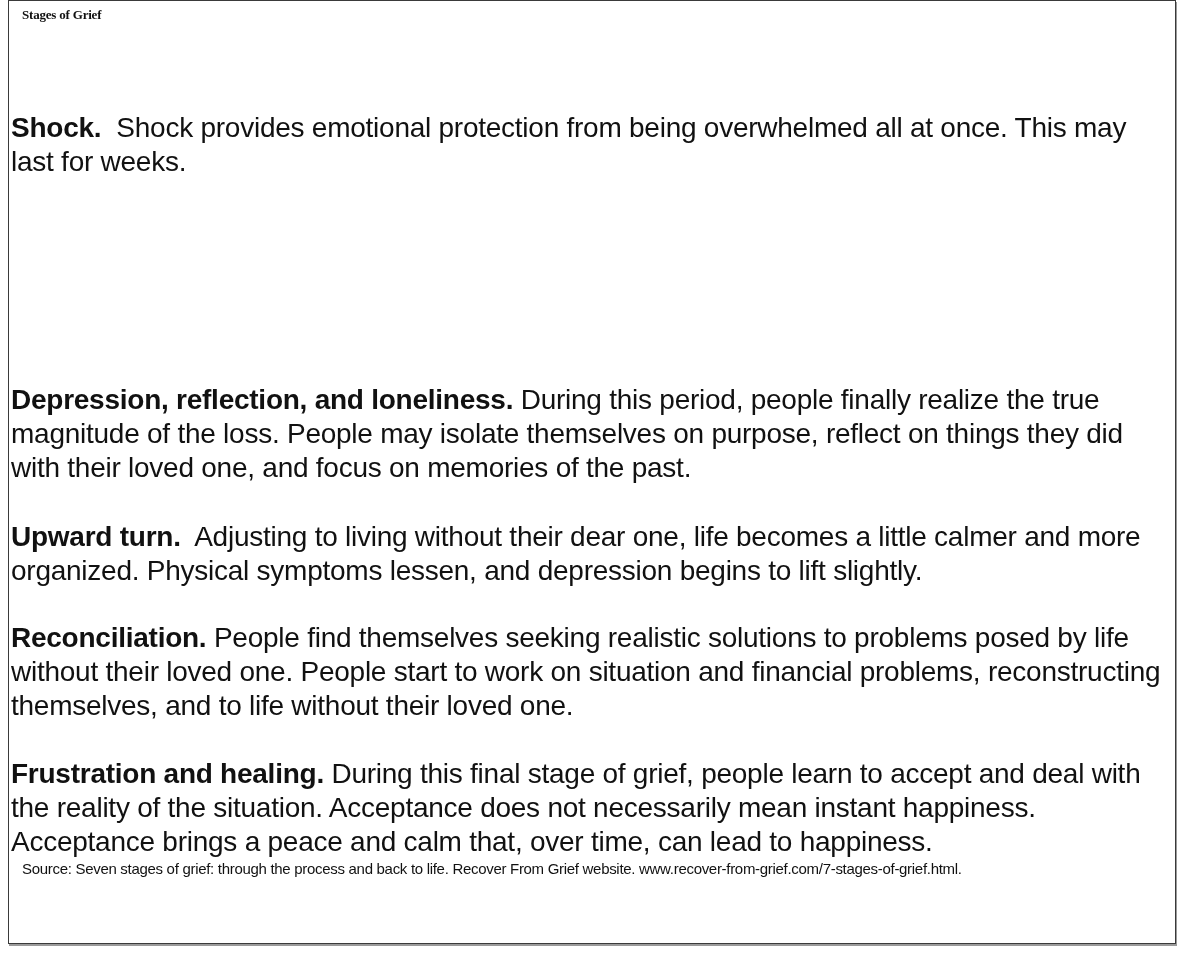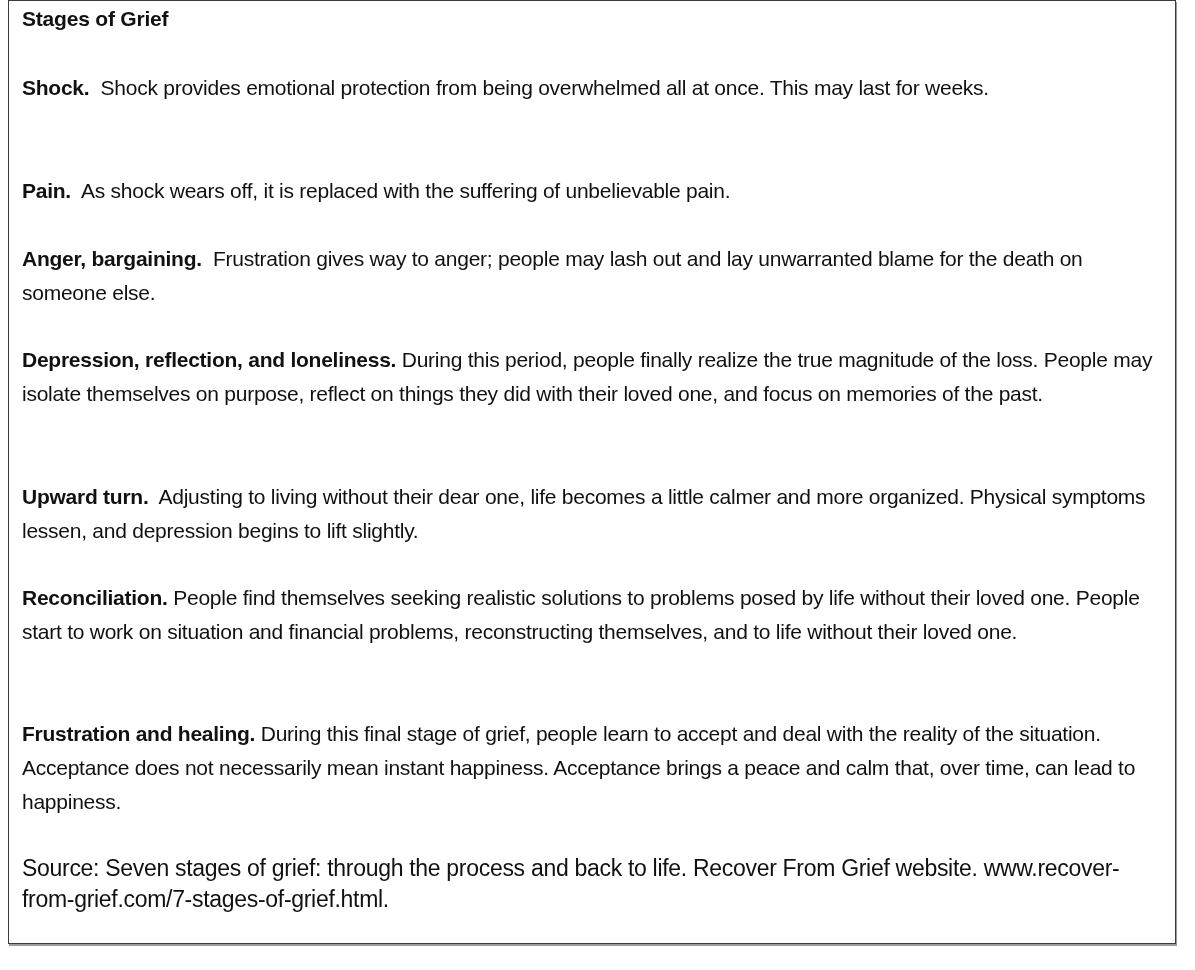--- a/index.html
+++ b/index.html
@@ -5,43 +5,41 @@
   html, body { margin: 0; padding: 0; background: #ffffff; }
   body { width: 1195px; height: 970px; position: relative; overflow: hidden; }
   .box {
     position: absolute; left: 8px; top: 0px; width: 1168px; height: 944px;
     border: 1.5px solid #3a3a3a; box-sizing: border-box;
     box-shadow: 1px 2px 0 #9a9a9a;
     font-family: "Liberation Sans", sans-serif; color: #111;
   }
   .title {
     position: absolute; left: 13px; top: 6px;
-    font-size: 21px; font-weight: bold; letter-spacing: -0.2px;
+    font-size: 13px; font-weight: bold; letter-spacing: -0.2px; font-family: Liberation Serif, serif;
   }
   .para {
-    position: absolute; left: 13px; width: 1150px;
-    font-size: 21px; line-height: 34px; letter-spacing: -0.25px;
+    position: absolute; left: 2px; width: 1150px;
+    font-size: 28px; line-height: 34px; letter-spacing: -0.25px; margin-top: 40px;
   }
   .para b { font-weight: bold; }
   .source {
     position: absolute; left: 13px; top: 852px; width: 1140px;
-    font-size: 23px; line-height: 31px; letter-spacing: -0.3px;
+    font-size: 15px; line-height: 31px; letter-spacing: -0.3px;
   }
 </style>
 </head>
 <body>
 
 <div class="box">
   <div class="title">Stages of Grief</div>
 
   <div class="para" style="top:70px"><b>Shock.</b><span style="white-space:pre-wrap">  Shock provides emotional protection from being overwhelmed all at once. This may last for weeks.</span></div>
 
-  <div class="para" style="top:173px"><b>Pain.</b><span style="white-space:pre-wrap">  As shock wears off, it is replaced with the suffering of unbelievable pain.</span></div>
 
-  <div class="para" style="top:241px"><b>Anger, bargaining.</b><span style="white-space:pre-wrap">  Frustration gives way to anger; people may lash out and lay unwarranted blame for the death on someone else.</span></div>
 
   <div class="para" style="top:479px"><b>Upward turn.</b><span style="white-space:pre-wrap">  Adjusting to living without their dear one, life becomes a little calmer and more organized. Physical symptoms lessen, and depression begins to lift slightly.</span></div>
 
   <div class="para" style="top:342px"><b>Depression, reflection, and loneliness.</b><span style="white-space:pre-wrap"> During this period, people finally realize the true magnitude of the loss. People may isolate themselves on purpose, reflect on things they did with their loved one, and focus on memories of the past.</span></div>
 
   <div class="para" style="top:580px"><b>Reconciliation.</b><span style="white-space:pre-wrap"> People find themselves seeking realistic solutions to problems posed by life without their loved one. People start to work on situation and financial problems, reconstructing themselves, and to life without their loved one.</span></div>
 
   <div class="para" style="top:716px"><b>Frustration and healing.</b><span style="white-space:pre-wrap"> During this final stage of grief, people learn to accept and deal with the reality of the situation. Acceptance does not necessarily mean instant happiness. Acceptance brings a peace and calm that, over time, can lead to happiness.</span></div>
 
   <div class="source">Source: Seven stages of grief: through the process and back to life. Recover From Grief website. www.recover-from-grief.com/7-stages-of-grief.html.</div>

